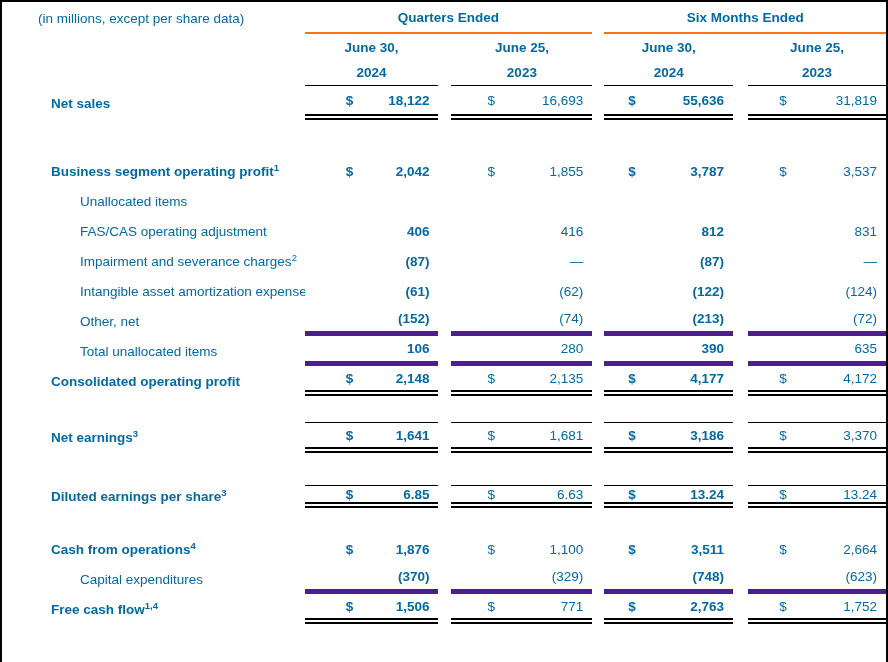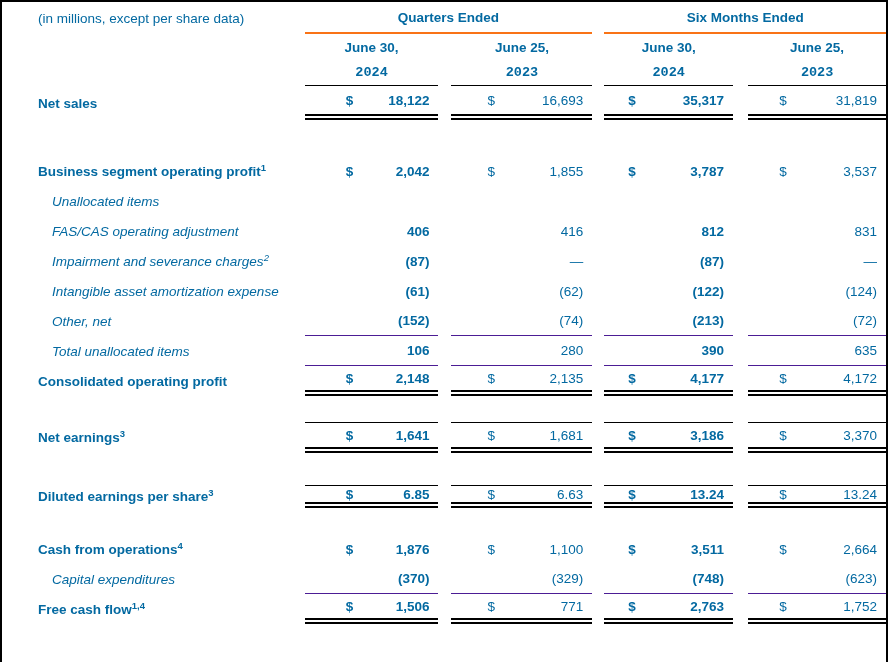--- a/index.html
+++ b/index.html
@@ -7,37 +7,37 @@
     width:888px;height:662px;box-sizing:border-box;
     border:2px solid #000;border-bottom:none;
     background:#fff;overflow:hidden;
     font-family:"Liberation Sans",sans-serif;
     font-size:13.5px;color:#0369a1;
   }
   table{border-collapse:separate;border-spacing:0;table-layout:fixed;width:884px;}
   td{padding:0;vertical-align:middle;overflow:hidden;white-space:nowrap;}
   tr.hdr1{height:32px;}
   tr.hdr2{height:26px;margin-top:8px;}
-  tr.hdr3{height:26px;font-family:Liberation Mono, monospace;}
+  tr.hdr3{height:26px;}
   .ghead{font-weight:bold;text-align:center;border-bottom:2px solid #f97316;}
   .dhead{font-weight:bold;text-align:center;}
   .yr{border-bottom:1px solid #000;}
   .meta{vertical-align:top;padding:9px 0 0 36px;text-align:left;}
-  .label{padding-left:36px;text-align:left;}
-  .label.ind{padding-left:50px;font-style:italic;}
+  .label{padding-left:49px;text-align:left;}
+  .label.ind{padding-left:78px;}
   .b{font-weight:bold;}
   .val{text-align:right;padding-right:9px;}
   .val .dollar{float:left;}
   .c1 .dollar{margin-left:41px;}
   .c2 .dollar{margin-left:36px;}
   .c3 .dollar{margin-left:24px;}
   .c4 .dollar{margin-left:31px;}
   .y2024{font-weight:bold;}
   .ra{border-top:1px solid #000;}
-  .rbs{border-bottom:1px solid #4c1d95;}
+  .rbs{border-bottom:5px solid #4c1d95;}
   .rbd{border-bottom:6px double #000;}
   sup{font-size:9.5px;line-height:0;}
   .gap{border:none;}
 </style>
 </head>
 <body>
 
 <div class="frame">
   <table>
     <colgroup>
@@ -74,21 +74,21 @@
         <td class="dhead yr">2024</td>
         <td class="gap"></td>
         <td class="dhead yr">2023</td>
       </tr>
     <tr style="height: 34px;">
           <td class="label b">Net sales</td>
           <td class="val c1 y2024 rbd"><span class="dollar">$</span><span>18,122</span></td>
           <td class="gap"></td>
           <td class="val c2 rbd"><span class="dollar">$</span><span>16,693</span></td>
           <td class="gap"></td>
-          <td class="val c3 y2024 rbd"><span class="dollar">$</span><span>35,317</span></td>
+          <td class="val c3 y2024 rbd"><span class="dollar">$</span><span>55,636</span></td>
           <td class="gap"></td>
           <td class="val c4 rbd"><span class="dollar">$</span><span>31,819</span></td>
         </tr>
         <tr style="height: 36px;">
           <td colspan="8"></td>
         </tr>
         <tr style="height: 30px;">
           <td class="label b">Business segment operating profit<sup>1</sup></td>
           <td class="val c1 y2024"><span class="dollar">$</span><span>2,042</span></td>
           <td class="gap"></td>

